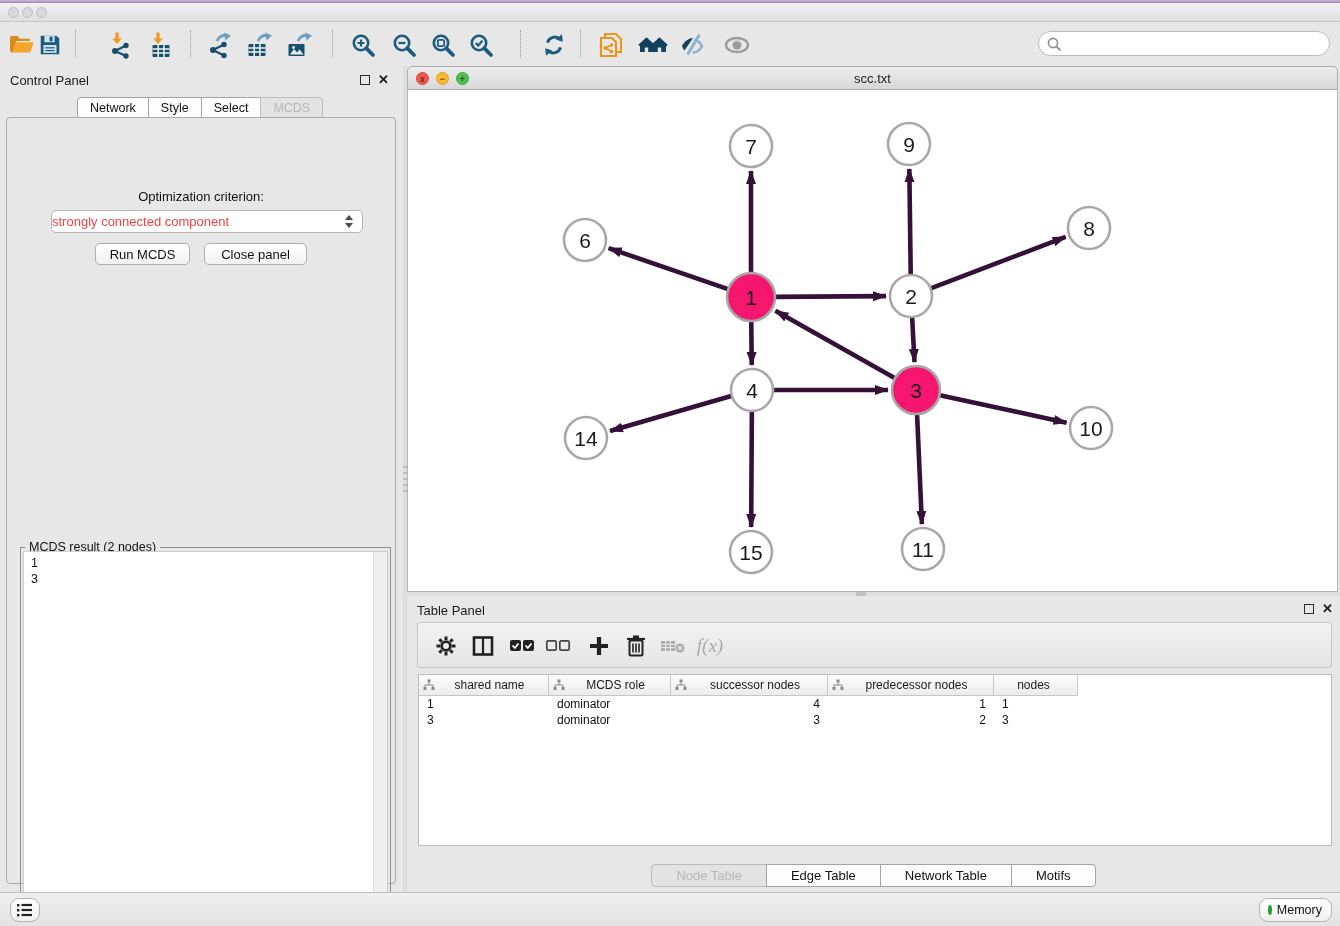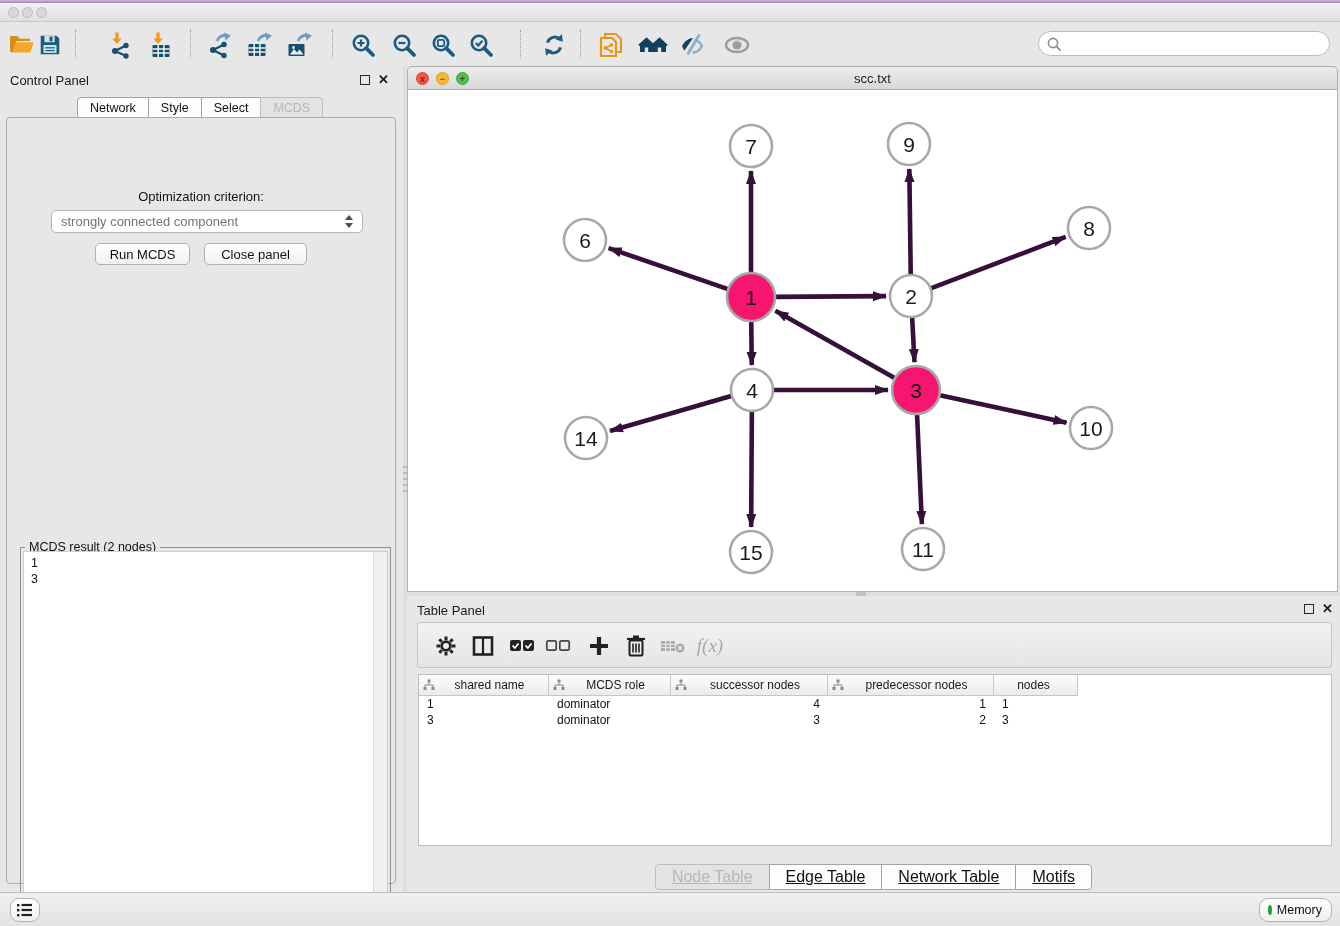--- a/index.html
+++ b/index.html
@@ -31,22 +31,22 @@
   .cp-tabs{position:absolute;left:77px;top:31px;display:flex;}
   .tab{border:1px solid #a3a3a3;background:#fdfdfd;color:#111;font-size:12.5px;
        padding:3px 12px;margin-left:-1px;cursor:default;white-space:nowrap;}
   .tab:first-child{border-top-left-radius:4px;border-bottom-left-radius:4px;margin-left:0;}
   .tab:last-child{border-top-right-radius:4px;border-bottom-right-radius:4px;}
   .tab.active{background:#e3e3e3;color:#b7b7b7;border-color:#bdbdbd;}
   .cp-content{position:absolute;left:6px;top:51px;width:390px;height:767px;
               border:1px solid #ababab;border-radius:4px;box-sizing:border-box;background:#e7e7e7;}
   .opt-label{position:absolute;left:0;width:100%;top:71px;text-align:center;font-size:13px;color:#111;}
   .select{position:absolute;left:44px;top:92px;width:312px;height:23px;background:#fff;
-          border:1px solid #b5b5b5;border-radius:5px;box-sizing:border-box;font-size:13px;color:#737373;
-          display:flex;align-items:center;padding-left:9px;}
+          border:1px solid #b5b5b5;border-radius:5px;box-sizing:border-box;font-size:13px;color:#ef4444;
+          display:flex;align-items:center;}
   .stepper{position:absolute;right:6px;top:3px;width:13px;height:15px;}
   .stepper .up{position:absolute;top:1px;left:2px;width:0;height:0;border-left:4.5px solid transparent;
                border-right:4.5px solid transparent;border-bottom:5px solid #4a4a4a;}
   .stepper .dn{position:absolute;bottom:1px;left:2px;width:0;height:0;border-left:4.5px solid transparent;
                border-right:4.5px solid transparent;border-top:5px solid #4a4a4a;}
   .btn{position:absolute;height:22px;line-height:21px;text-align:center;font-size:13px;color:#111;
        background:linear-gradient(#ffffff,#f1f1f1);border:1px solid #b0b0b0;border-radius:5px;box-sizing:border-box;}
   .fieldset{position:absolute;left:13px;top:429px;width:371px;height:381px;border:1px solid #8f8f8f;box-sizing:border-box;}
   .fieldset .legend{position:absolute;left:4px;top:-8px;background:#e7e7e7;padding:0 4px;font-size:12.5px;color:#111;}
   .fieldset .inner{position:absolute;left:2px;right:2px;top:3px;bottom:2px;background:#fff;border:1px solid #cfcfcf;}
@@ -84,21 +84,21 @@
          background:linear-gradient(#fdfdfd,#ebebeb);border-bottom:1px solid #c6c6c6;box-sizing:border-box;}
   .th{display:flex;align-items:center;box-sizing:border-box;border-right:1px solid #c9c9c9;
       font-size:12px;color:#1a1a1a;position:relative;}
   .th .lbl{flex:1;text-align:center;padding-right:4px;}
   .th svg{margin-left:4px;flex:none;}
   .trow{display:flex;height:16px;align-items:center;}
   .td{box-sizing:border-box;font-size:12px;color:#111;overflow:hidden;white-space:nowrap;}
   .td.left{padding-left:8px;text-align:left;}
   .td.right{padding-right:8px;text-align:right;}
   .tp-tabs{position:absolute;left:0;top:268px;width:100%;display:flex;justify-content:center;}
-  .tp-tabs .tab{font-size:16px;padding:3px 16px;text-decoration:underline;}
+  .tp-tabs .tab{font-size:13px;padding:3px 24px;}
   
   .statusbar{position:absolute;left:0;top:892px;width:100%;height:34px;box-sizing:border-box;
              background:linear-gradient(#efefef,#e3e3e3);border-top:1px solid #bfbfbf;}
   .sb-btn{position:absolute;top:5px;height:24px;background:linear-gradient(#fff,#f0f0f0);
           border:1px solid #b3b3b3;border-radius:9px;box-sizing:border-box;
           display:flex;align-items:center;justify-content:center;}
   .mem-dot{width:10px;height:10px;border-radius:50%;background:#28a12b;margin:0 5px 0 8px;}
   .mem-lbl{font-size:12.5px;color:#111;margin-right:9px;}
 </style>
 </head>

